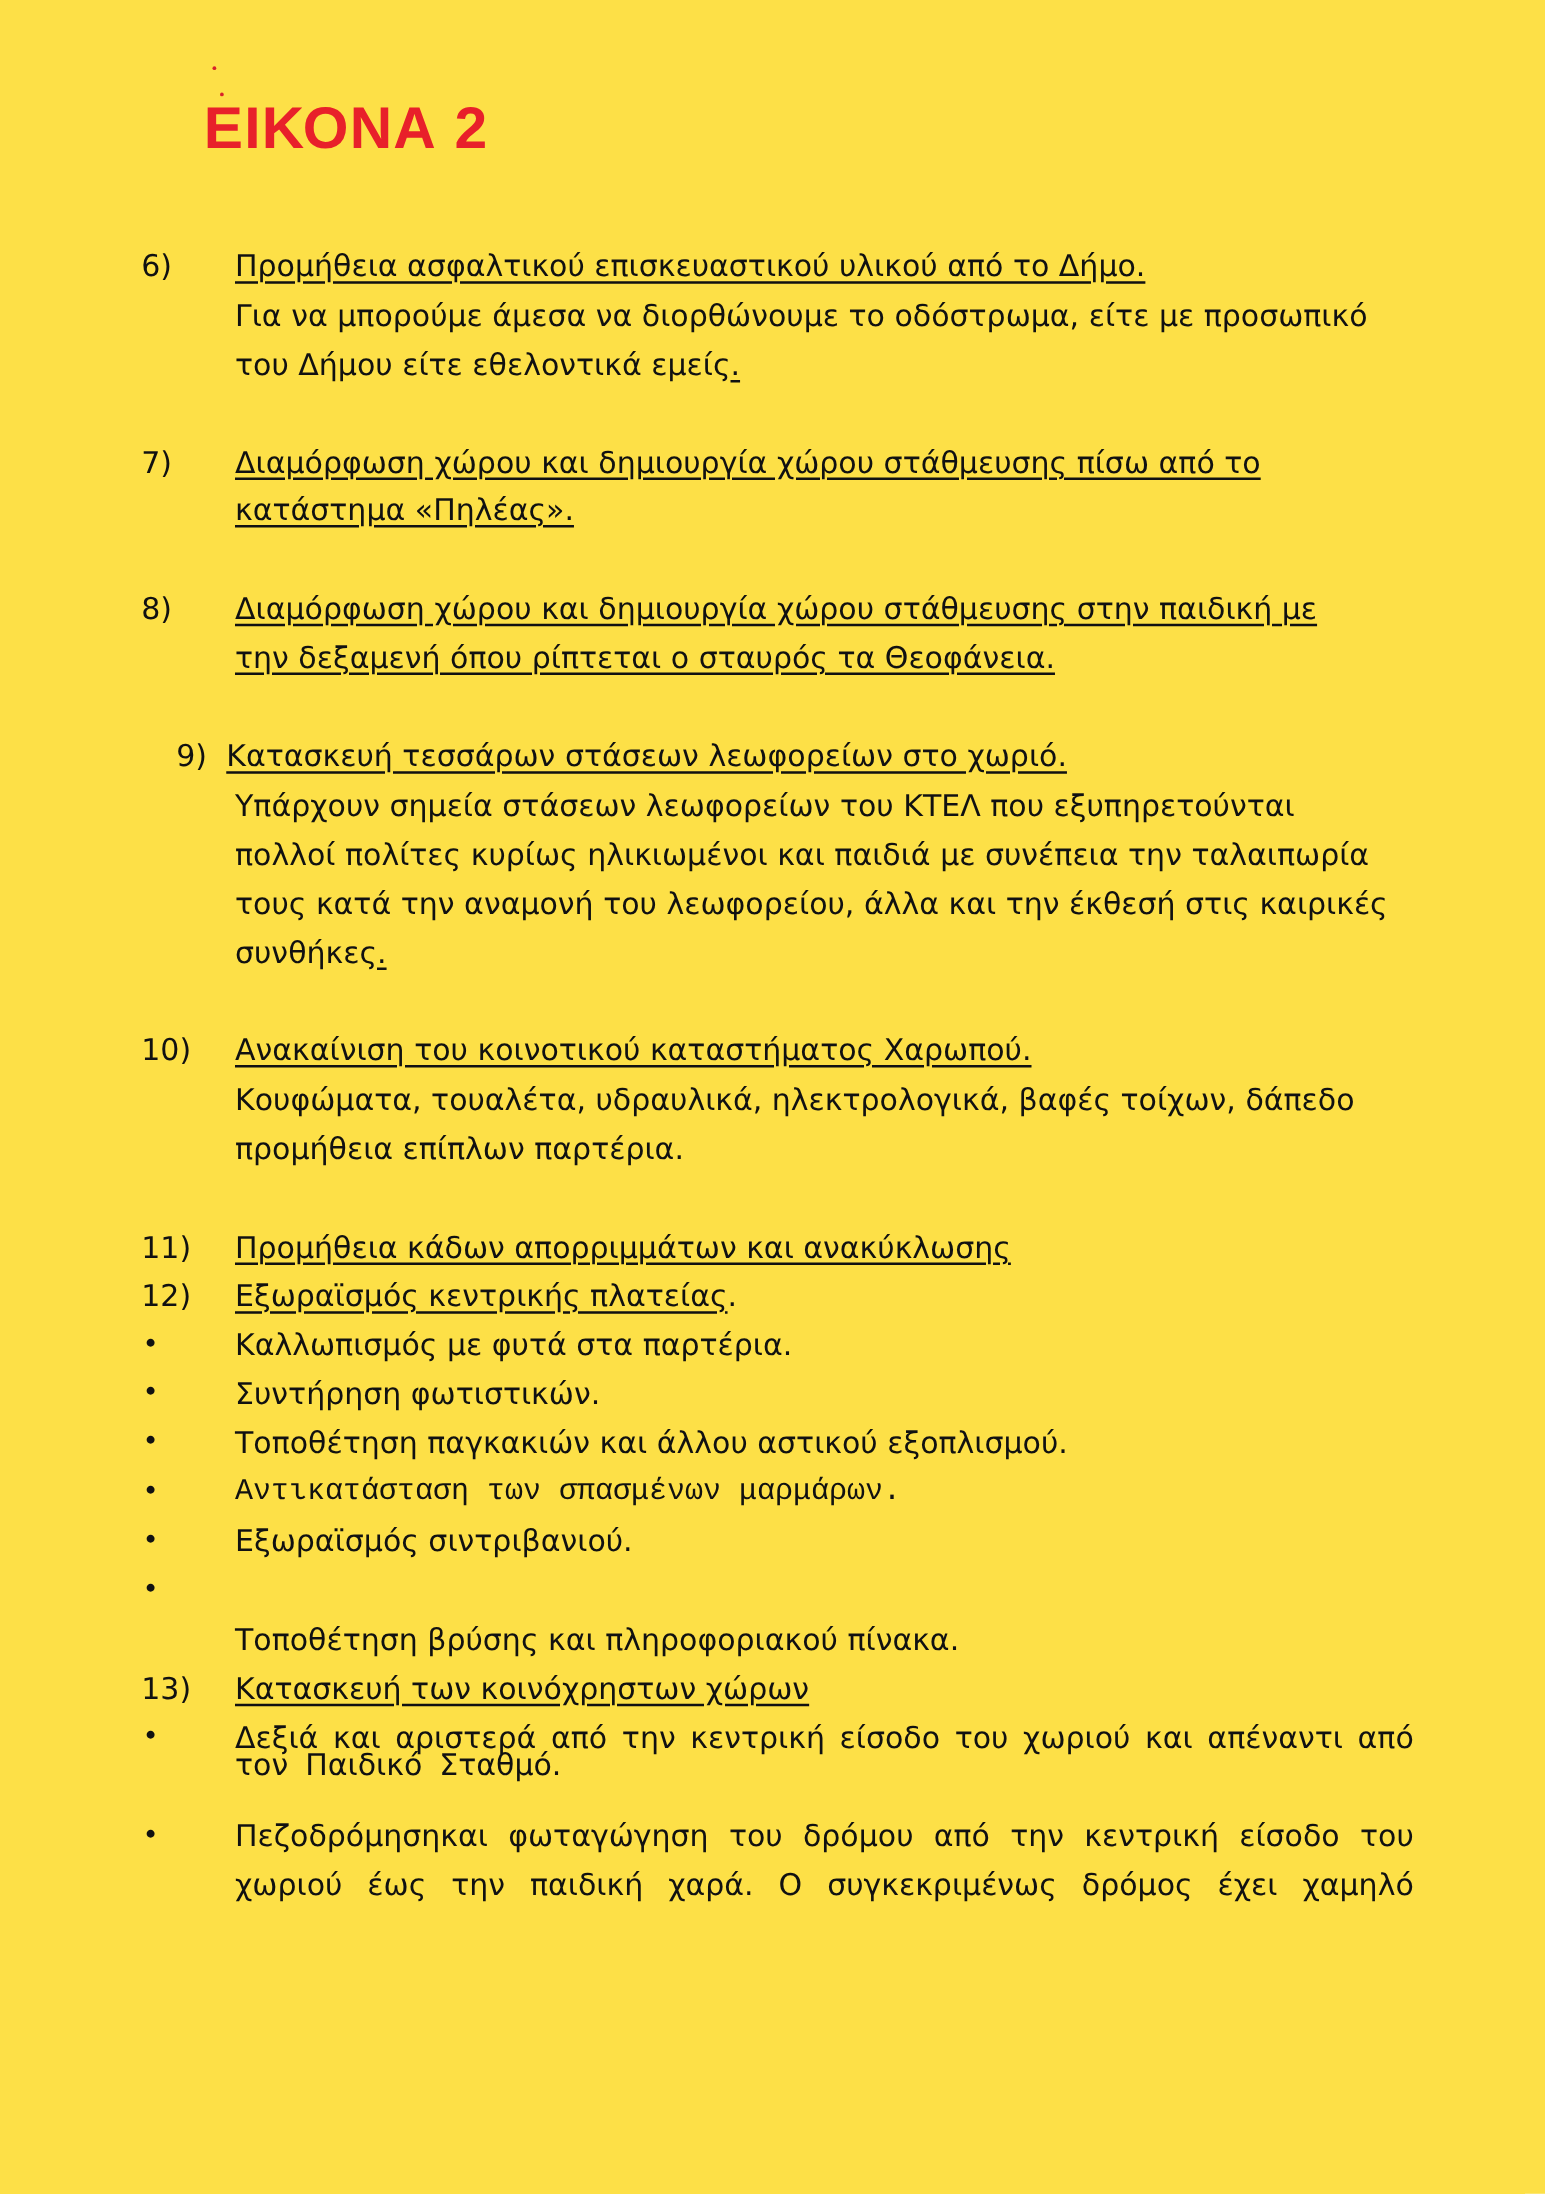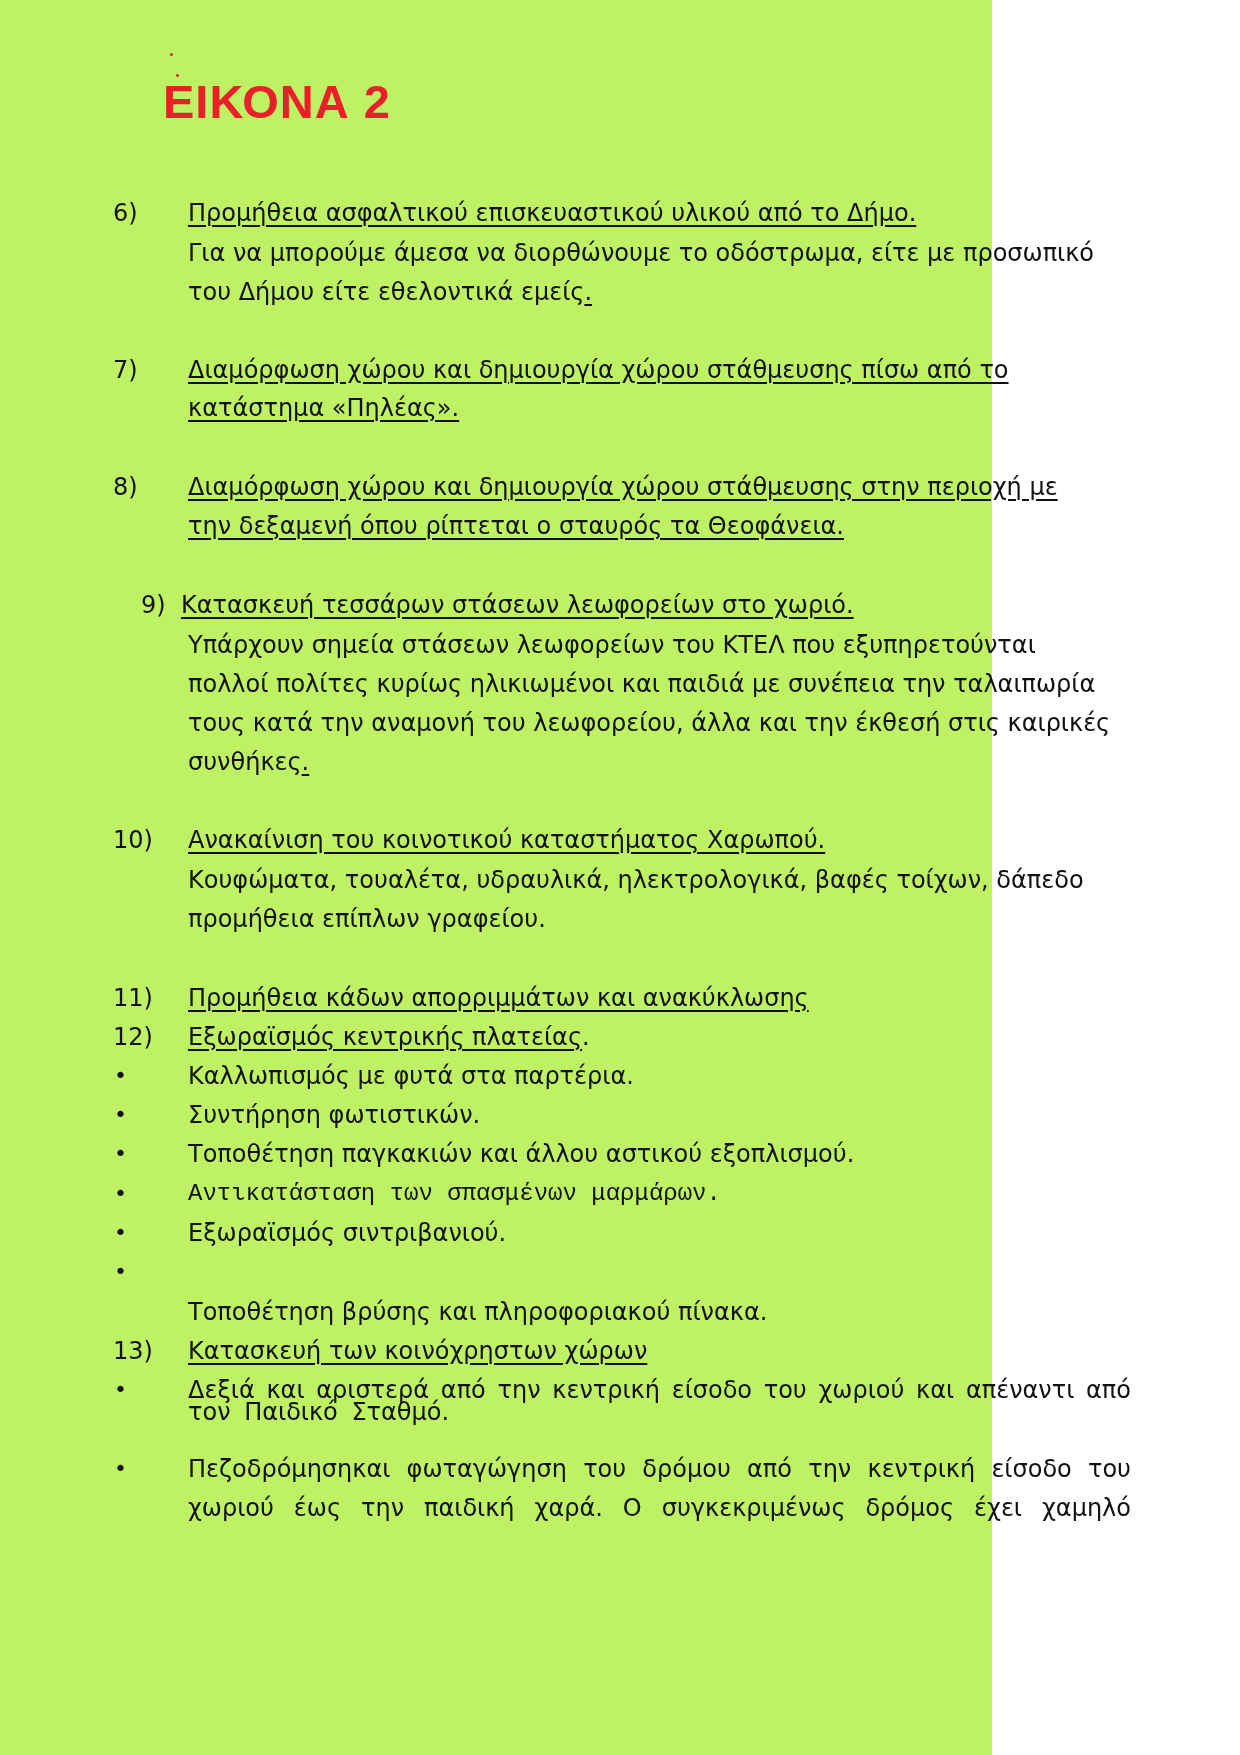--- a/index.html
+++ b/index.html
@@ -1,18 +1,18 @@
 <!DOCTYPE html>
 <html><head>
   <meta charset="utf-8">
   <style>
     html, body { margin: 0; padding: 0; background: #ffffff; }
     body { width: 1240px; height: 1755px; position: relative; overflow: hidden;
            font-family: "DejaVu Sans", "Liberation Sans", sans-serif; color: #111111; }
-    .page { position: absolute; left: 0; top: 0; width: 992px; height: 1755px; background: #bef264; }
+    .page { position: absolute; left: 0; top: 0; width: 1236px; height: 1755px; background: #fde047; }
 
     .header-mark { position: absolute; width: 3px; height: 3px; border-radius: 50%; background: #d8222a; }
     .header-title { position: absolute; left: 163px; top: 78px; font-family: "Liberation Sans", sans-serif;
                     font-weight: bold; font-size: 47px; letter-spacing: 1px; color: #e8202a; line-height: 1; }
 
     .doc { position: absolute; left: 0; top: 0; width: 1240px; font-size: 24px; line-height: 40px; }
     .line { position: absolute; white-space: nowrap; }
     .num { position: absolute; left: 113px; }
     .num9 { position: absolute; left: 141px; }
     .txt { position: absolute; left: 188px; }
@@ -39,38 +39,38 @@
     </div>
 
     <div>
       <span class="line num" style="top:350px;">7)</span>
       <span class="line txt u" style="top:350px;">Διαμόρφωση χώρου και δημιουργία χώρου στάθμευσης πίσω από το</span>
       <span class="line txt u" style="top:388px;">κατάστημα «Πηλέας».</span>
     </div>
 
     <div>
       <span class="line num" style="top:467px;">8)</span>
-      <span class="line txt u" style="top:467px;">Διαμόρφωση χώρου και δημιουργία χώρου στάθμευσης στην περιοχή με</span>
+      <span class="line txt u" style="top:467px;">Διαμόρφωση χώρου και δημιουργία χώρου στάθμευσης στην παιδική με</span>
       <span class="line txt u" style="top:506px;">την δεξαμενή όπου ρίπτεται ο σταυρός τα Θεοφάνεια.</span>
     </div>
 
     <div>
       <span class="line num9" style="top:585px;">9)</span>
       <span class="line u" style="top:585px; left:181px;">Κατασκευή  τεσσάρων στάσεων λεωφορείων  στο  χωριό.</span>
       <span class="line txt" style="top:625px;">Υπάρχουν σημεία  στάσεων λεωφορείων του ΚΤΕΛ που εξυπηρετούνται</span>
       <span class="line txt" style="top:664px;">πολλοί πολίτες κυρίως ηλικιωμένοι  και παιδιά με συνέπεια την ταλαιπωρία</span>
       <span class="line txt" style="top:703px;">τους κατά την αναμονή του λεωφορείου, άλλα και την έκθεσή στις καιρικές</span>
       <span class="line txt" style="top:742px;"><span>συνθήκες</span><span class="u">.</span></span>
     </div>
 
     <div>
       <span class="line num" style="top:820px;">10)</span>
       <span class="line txt u" style="top:820px;">Ανακαίνιση του κοινοτικού καταστήματος Χαρωπού.</span>
       <span class="line txt" style="top:860px;">Κουφώματα, τουαλέτα, υδραυλικά, ηλεκτρολογικά, βαφές τοίχων, δάπεδο</span>
-      <span class="line txt" style="top:899px;">προμήθεια  επίπλων γραφείου.</span>
+      <span class="line txt" style="top:899px;">προμήθεια  επίπλων παρτέρια.</span>
     </div>
 
     <div>
       <span class="line num" style="top:978px;">11)</span>
       <span class="line txt u" style="top:978px;">Προμήθεια  κάδων απορριμμάτων και ανακύκλωσης</span>
     </div>
 
     <div>
       <span class="line num" style="top:1017px;">12)</span>
       <span class="line txt" style="top:1017px;"><span class="u">Εξωραϊσμός  κεντρικής πλατείας</span><span>.</span></span>

